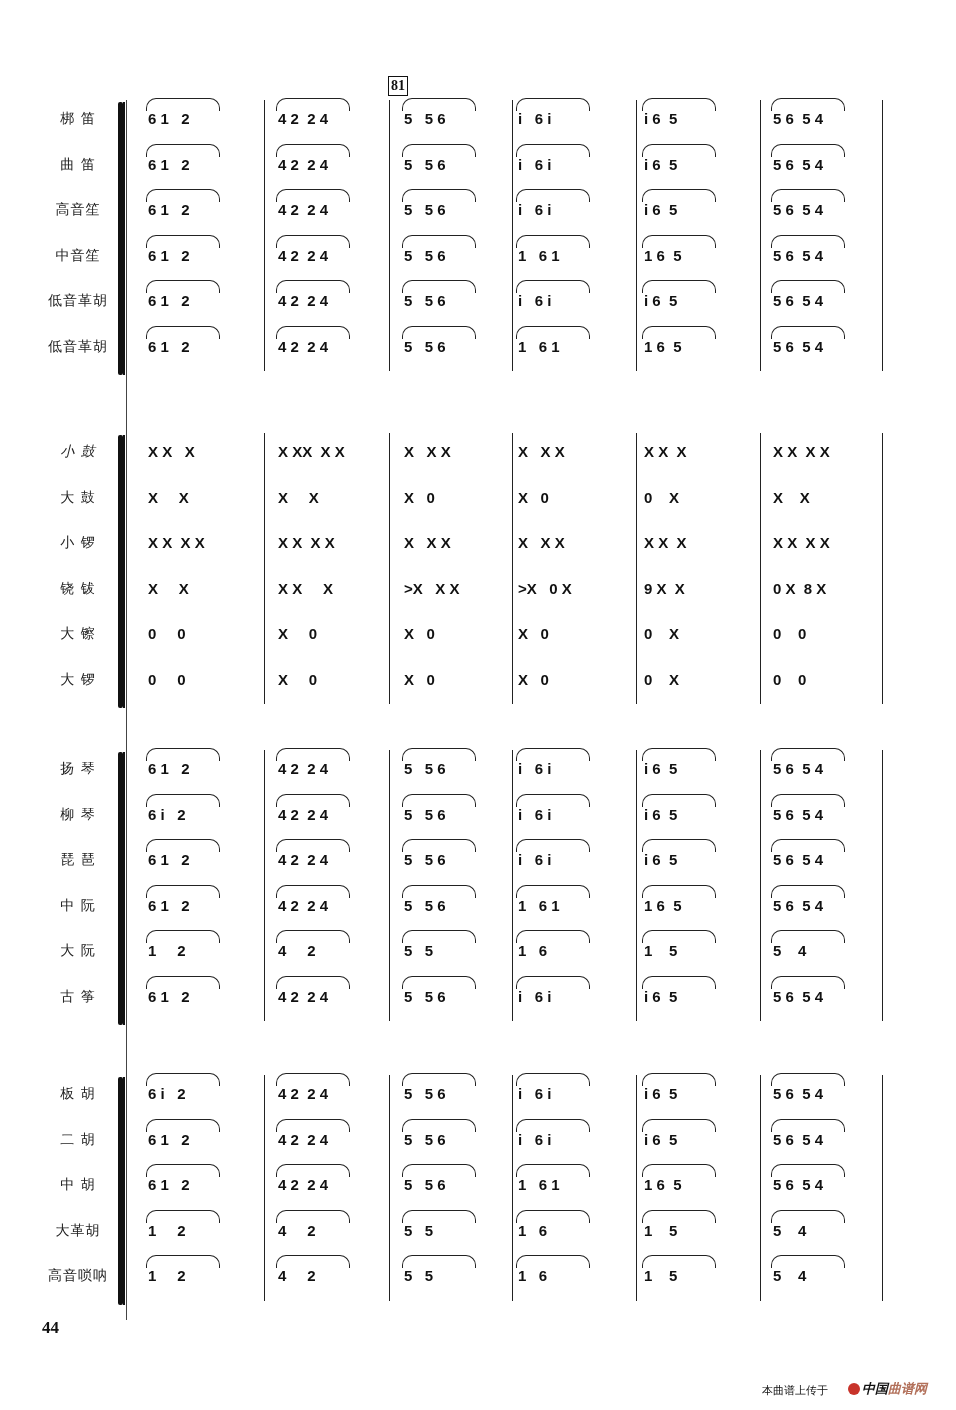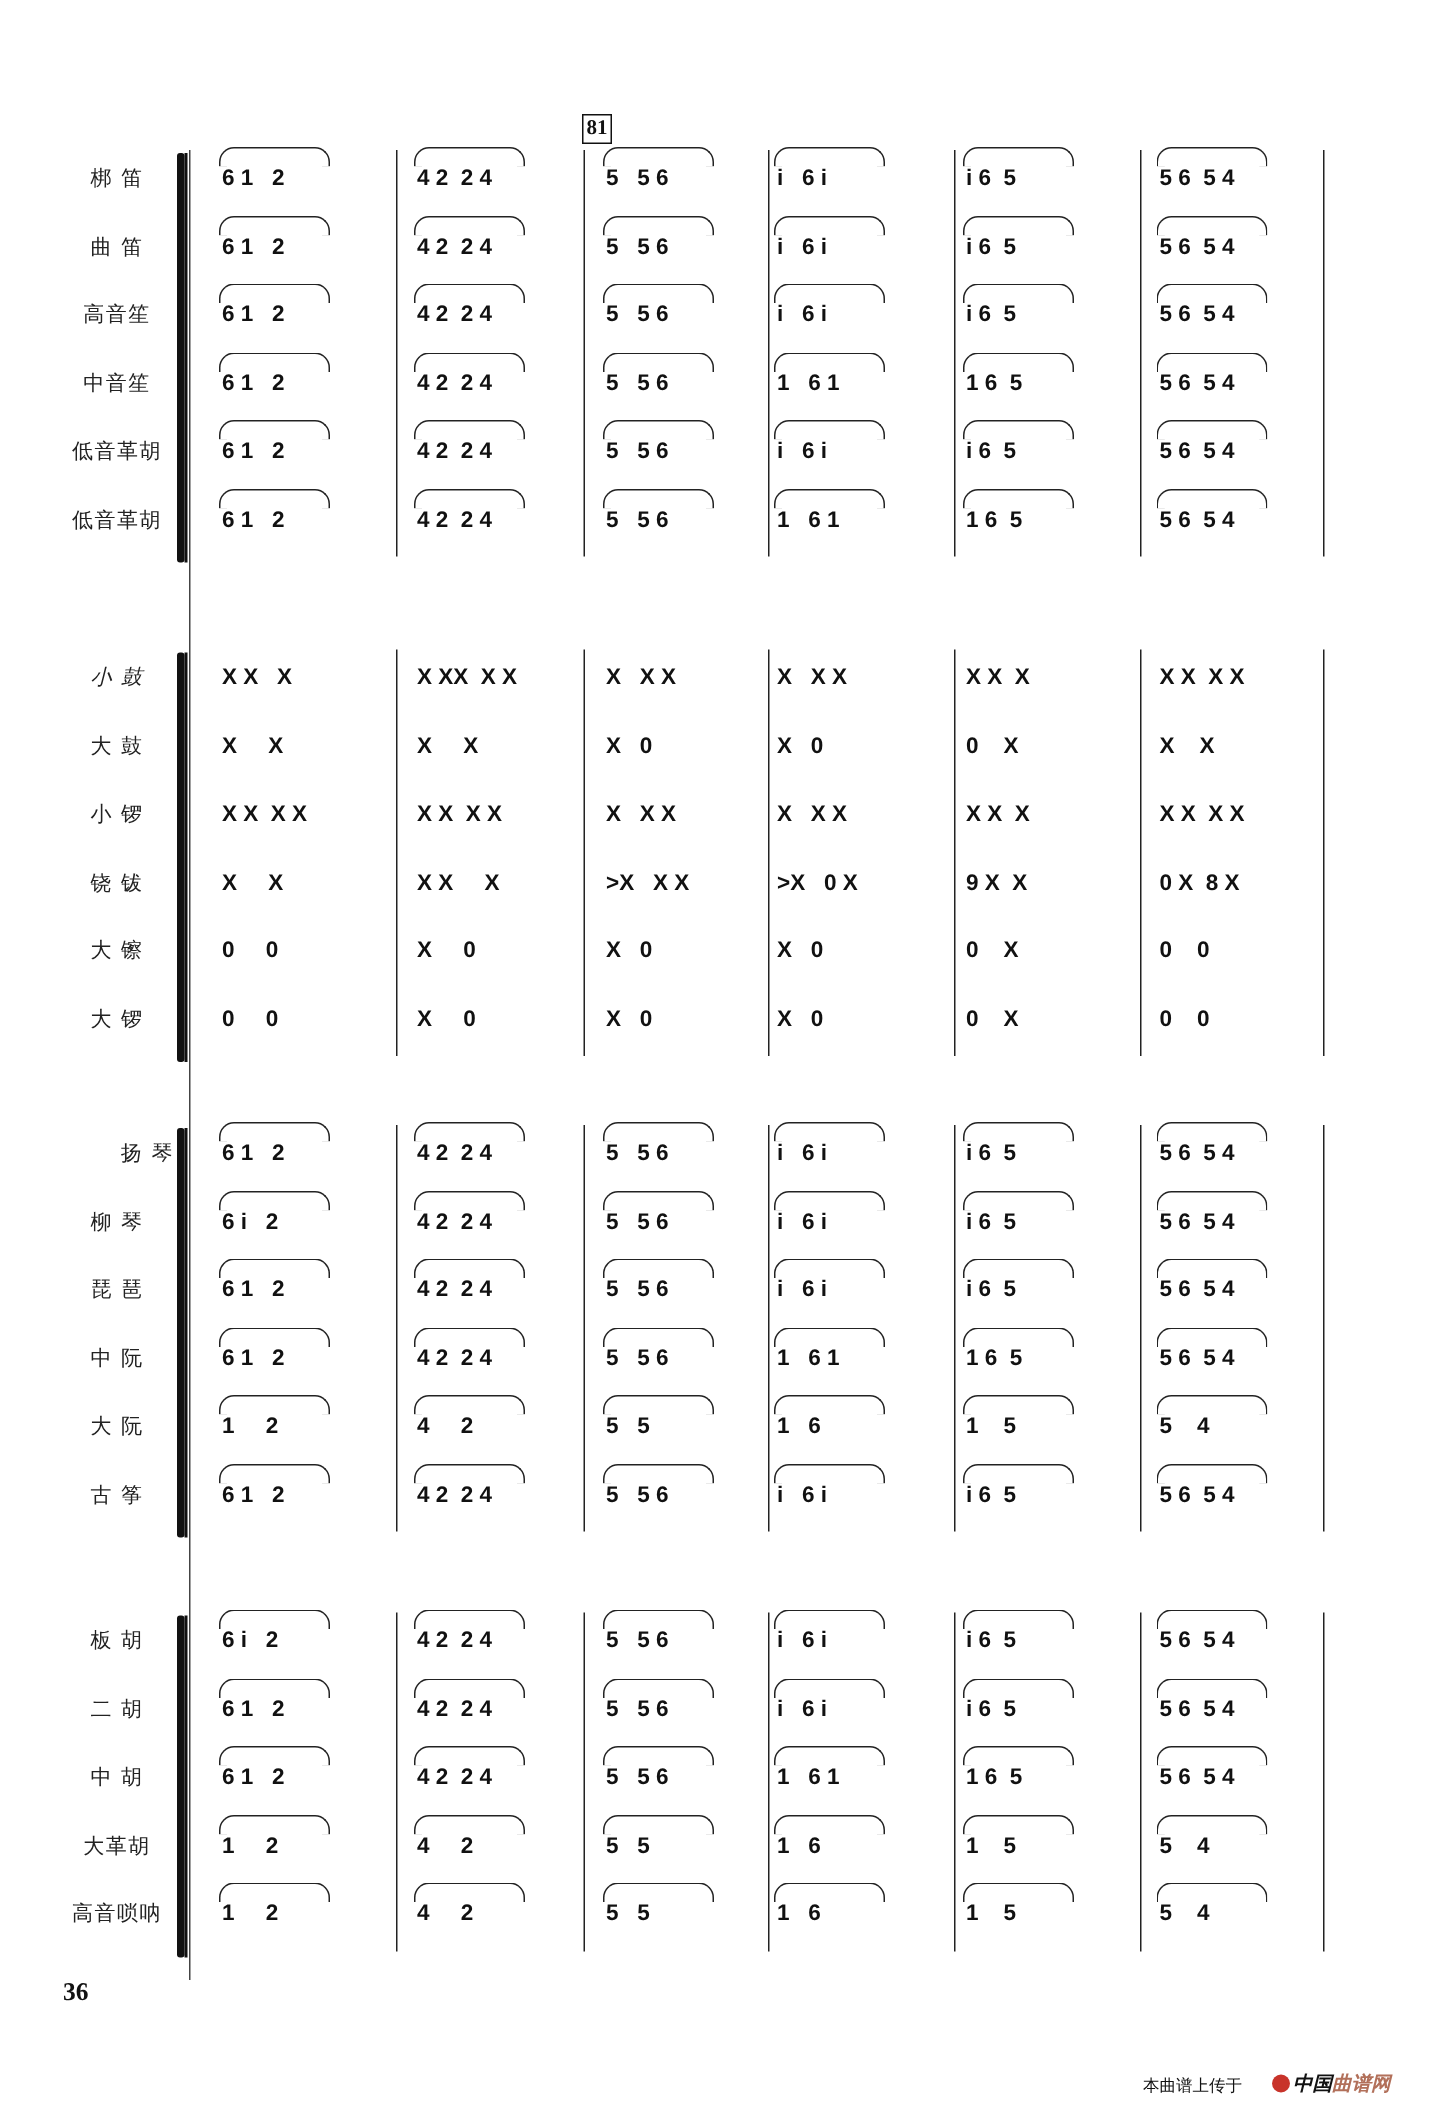--- a/index.html
+++ b/index.html
@@ -162,21 +162,21 @@
       <div class="cell" style="left: 518px; top: 668.5px;">X   0</div>
       <div class="cell" style="left: 644px; top: 668.5px;">0    X</div>
       <div class="cell" style="left: 773px; top: 668.5px;">0    0</div>
       <div class="bracket" style="top: 752px; height: 273px;"></div>
       <div class="bar" style="left: 264px; top: 750px; height: 271px;"></div>
       <div class="bar" style="left: 389px; top: 750px; height: 271px;"></div>
       <div class="bar" style="left: 512px; top: 750px; height: 271px;"></div>
       <div class="bar" style="left: 636px; top: 750px; height: 271px;"></div>
       <div class="bar" style="left: 760px; top: 750px; height: 271px;"></div>
       <div class="bar" style="left: 882px; top: 750px; height: 271px;"></div>
-      <div class="label" style="top: 760px; text-align: right;">扬 琴</div>
+      <div class="label" style="top: 760px;">扬 琴</div>
       <div class="cell" style="left: 148px; top: 758px;">6 1   2</div>
       <div class="slur" style="left: 146px; top: 748px; width: 72px;"></div>
       <div class="cell" style="left: 278px; top: 758px;">4 2  2 4</div>
       <div class="slur" style="left: 276px; top: 748px; width: 72px;"></div>
       <div class="cell" style="left: 404px; top: 758px;">5   5 6</div>
       <div class="slur" style="left: 402px; top: 748px; width: 72px;"></div>
       <div class="cell" style="left: 518px; top: 758px;">i   6 i</div>
       <div class="slur" style="left: 516px; top: 748px; width: 72px;"></div>
       <div class="cell" style="left: 644px; top: 758px;">i 6  5</div>
       <div class="slur" style="left: 642px; top: 748px; width: 72px;"></div>
@@ -314,18 +314,18 @@
       <div class="cell" style="left: 404px; top: 1265px;">5   5</div>
       <div class="slur" style="left: 402px; top: 1255px; width: 72px;"></div>
       <div class="cell" style="left: 518px; top: 1265px;">1   6</div>
       <div class="slur" style="left: 516px; top: 1255px; width: 72px;"></div>
       <div class="cell" style="left: 644px; top: 1265px;">1    5</div>
       <div class="slur" style="left: 642px; top: 1255px; width: 72px;"></div>
       <div class="cell" style="left: 773px; top: 1265px;">5    4</div>
       <div class="slur" style="left: 771px; top: 1255px; width: 72px;"></div>
     </div>
 
-  <div class="pagenum">36</div>
+  <div class="pagenum">44</div>
   <div class="footer">本曲谱上传于</div>
   <div class="logo">
     <span class="c"></span><span class="a">中国</span><span class="b">曲谱网</span>
   </div>
 </div>
 
 </body></html>

